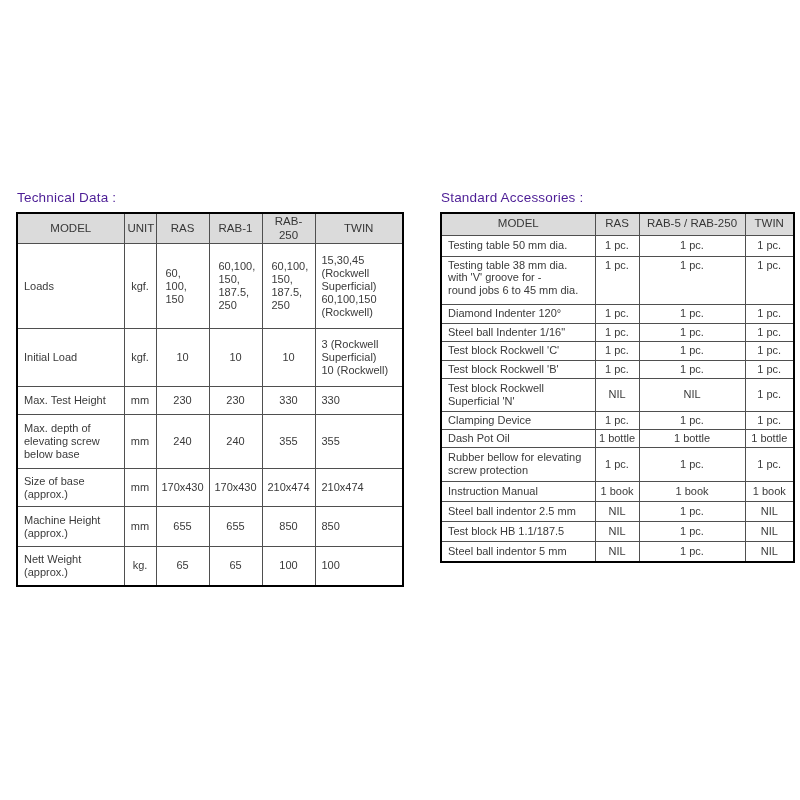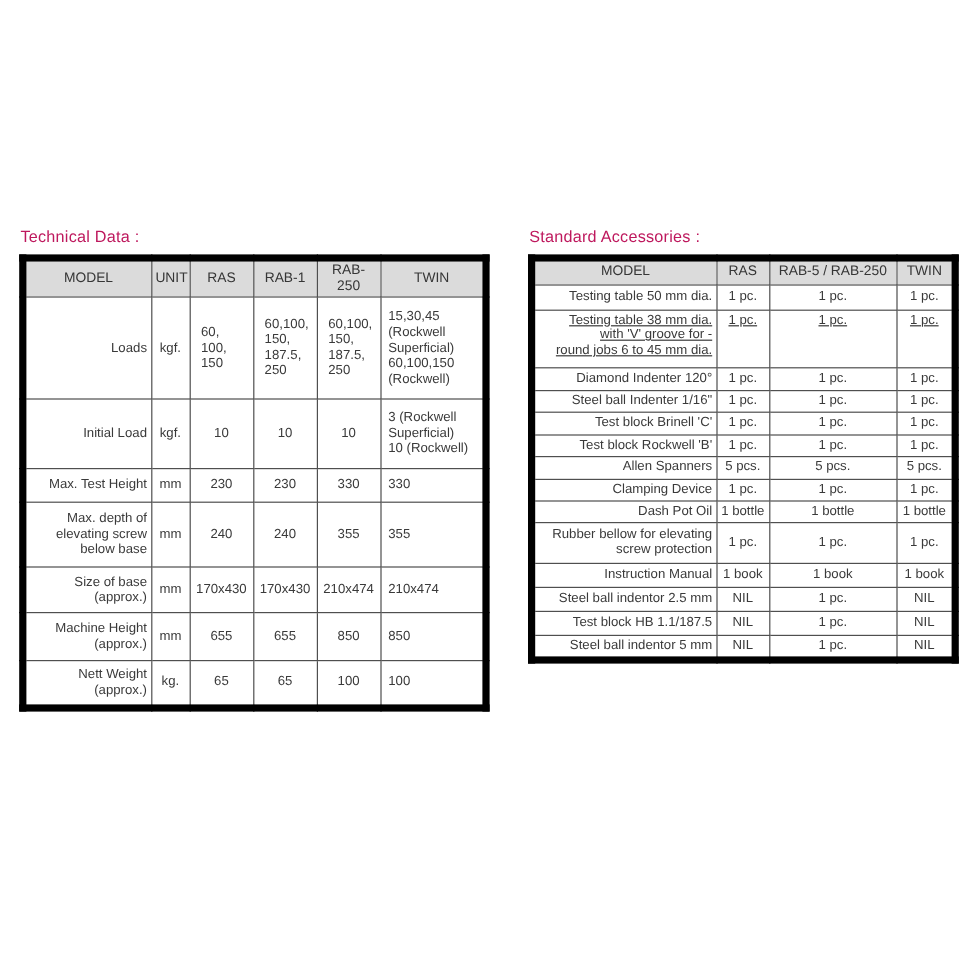--- a/index.html
+++ b/index.html
@@ -20,63 +20,63 @@
     overflow: hidden;
   }
   .block {
     position: absolute;
     top: 190px;
   }
   .block.left  { left: 16px;  width: 386px; }
   .block.right { left: 440px; width: 417px; }
   .title {
     font-size: 13.5px;
-    color: #be185d;
+    color: #4c1d95;
     margin: 0 0 7px 1px;
     letter-spacing: 0.2px;
   }
   table {
     border-collapse: collapse;
     table-layout: fixed;
-    border: 6px solid #000000;
+    border: 2px solid #000000;
   }
   .block.left table  { width: 386px; }
   .block.right table { width: 353px; }
   th, td {
     border: 1.5px solid #4f4f4f;
     font-size: 11px;
     line-height: 1.18;
     vertical-align: middle;
     overflow: hidden;
     white-space: pre-line;
     padding: 1px 3px;
   }
   th {
     background: #dbdbdb;
     font-weight: normal;
     font-size: 11.5px;
     text-align: center;
     color: #363636;
   }
   td.lbl {
-    text-align: right;
+    text-align: left;
     padding-left: 6px;
   }
   td.val {
     text-align: center;
   }
   td.ll {
     text-align: left;
     padding-left: 9px;
   }
   td.twin {
     text-align: left;
     padding-left: 6px;
   }
-  tr.vtop td { vertical-align: top; padding-top: 2px; text-decoration: underline; }
+  tr.vtop td { vertical-align: top; padding-top: 2px; }
 </style>
 </head>
 <body>
 
 <div class="page">
 
   <div class="block left">
     <div class="title">Technical Data :</div>
     <table>
       <colgroup>
@@ -211,36 +211,37 @@
         <td class="val">1 pc.</td>
         <td class="val">1 pc.</td>
       </tr>
       <tr style="height:18px">
         <td class="lbl">Steel ball Indenter 1/16"</td>
         <td class="val">1 pc.</td>
         <td class="val">1 pc.</td>
         <td class="val">1 pc.</td>
       </tr>
       <tr style="height:19px">
-        <td class="lbl">Test block Brinell 'C'</td>
+        <td class="lbl">Test block Rockwell 'C'</td>
         <td class="val">1 pc.</td>
         <td class="val">1 pc.</td>
         <td class="val">1 pc.</td>
       </tr>
       <tr style="height:18px">
         <td class="lbl">Test block Rockwell 'B'</td>
         <td class="val">1 pc.</td>
         <td class="val">1 pc.</td>
         <td class="val">1 pc.</td>
       </tr>
-      <tr style="height:19px">
-        <td class="lbl">Allen Spanners</td>
-        <td class="val">5 pcs.</td>
-        <td class="val">5 pcs.</td>
-        <td class="val">5 pcs.</td>
+      <tr style="height:33px">
+        <td class="lbl">Test block Rockwell
+Superficial 'N'</td>
+        <td class="val">NIL</td>
+        <td class="val">NIL</td>
+        <td class="val">1 pc.</td>
       </tr>
       <tr style="height:18px">
         <td class="lbl">Clamping Device</td>
         <td class="val">1 pc.</td>
         <td class="val">1 pc.</td>
         <td class="val">1 pc.</td>
       </tr>
       <tr style="height:18px">
         <td class="lbl">Dash Pot Oil</td>
         <td class="val">1 bottle</td>

